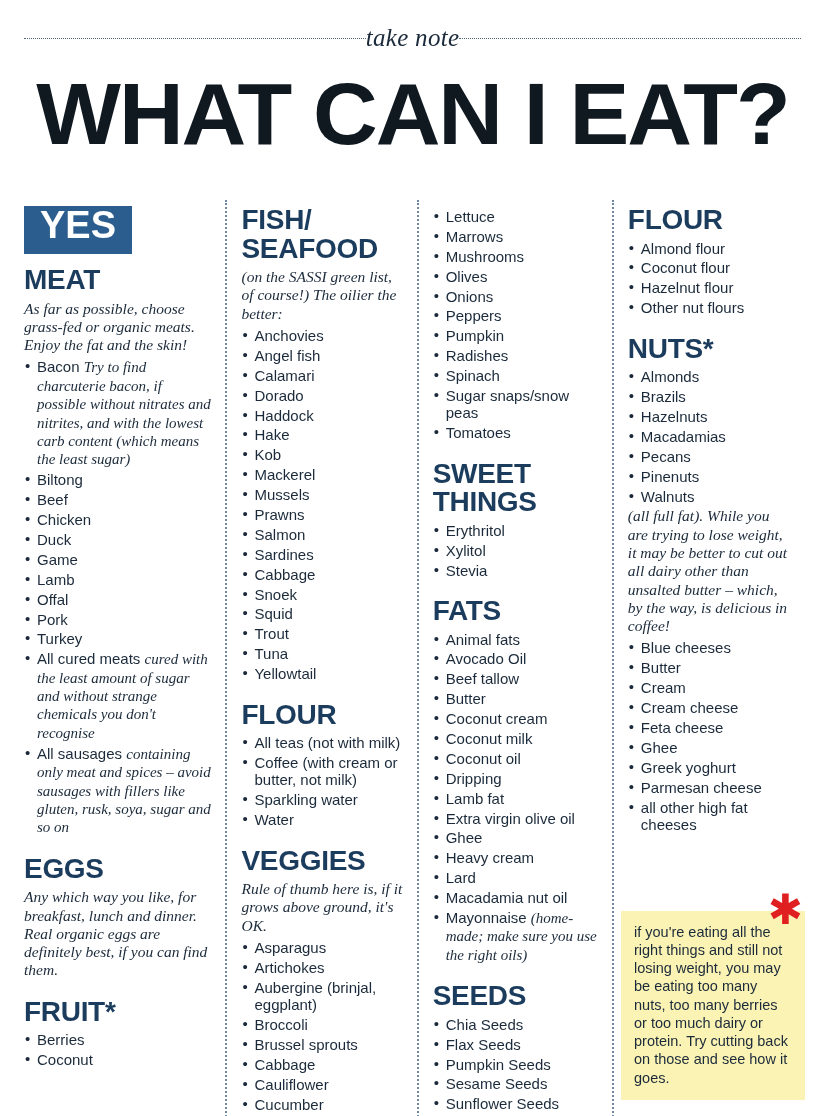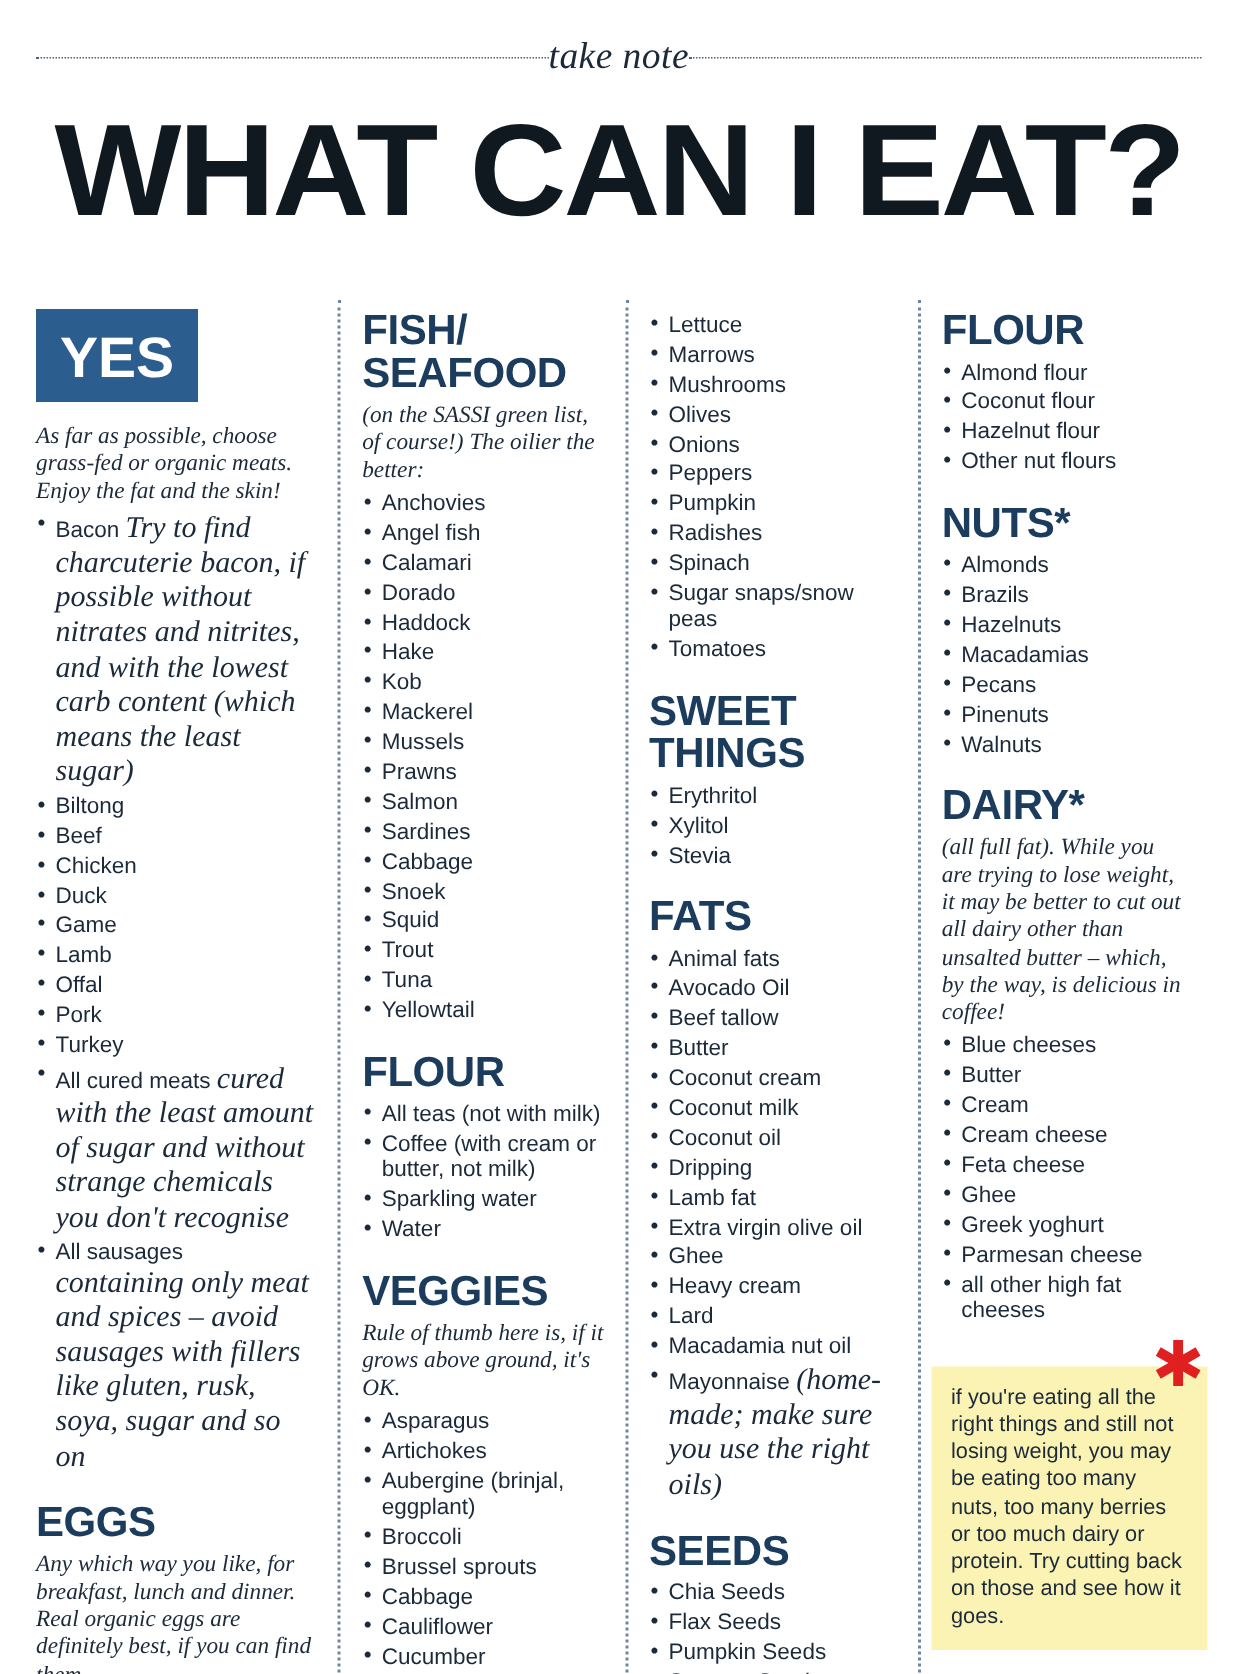--- a/index.html
+++ b/index.html
@@ -81,21 +81,21 @@
     border-left: 2px dotted #6f86a0;
   }
 
   .yes-badge {
     display: inline-block;
     background: #2b5e8e;
     color: #ffffff;
     font-weight: bold;
     font-size: 38px;
     line-height: 1;
-    padding: 14px 16px 10px 16px;
+    padding: 0 16px 10px 16px;
     letter-spacing: 0px;
     margin-bottom: 12px;
   }
 
   h2.sect {
     font-weight: bold;
     font-size: 28px;
     line-height: 1.02;
     color: #1b3c5c;
     margin: 18px 0 5px 0;
@@ -129,21 +129,21 @@
     content: "\2022";
     position: absolute;
     left: 1px;
     top: -1px;
     font-size: 15px;
     color: #1b2a3a;
   }
   ul.items li .it {
     font-family: "Liberation Serif", serif;
     font-style: italic;
-    font-size: 20px;
+    font-size: 15px;
     line-height: 1.16;
   }
 
   .cont-list { margin-top: 0; }
 
   
   .notebox {
     position: absolute;
     right: 20px;
     bottom: 16px;
@@ -175,20 +175,21 @@
     <div class="dotline"></div>
   </div>
 
   <h1 class="title">WHAT CAN I EAT?</h1>
 
   <div class="cols">
 
     <div class="col c1">
       <div class="yes-badge">YES</div>
 
+      <h2 class="sect first">MEAT</h2>
       <div class="ital">As far as possible, choose grass-fed or organic meats. Enjoy the fat and the skin!</div>
       <ul class="items">
         <li><span>Bacon </span><span class="it">Try to find charcuterie bacon, if possible without nitrates and nitrites, and with the lowest carb content (which means the least sugar)</span></li>
         <li><span>Biltong</span></li>
         <li><span>Beef</span></li>
         <li><span>Chicken</span></li>
         <li><span>Duck</span></li>
         <li><span>Game</span></li>
         <li><span>Lamb</span></li>
         <li><span>Offal</span></li>
@@ -320,21 +321,20 @@
       <ul class="items">
         <li><span>Almonds</span></li>
         <li><span>Brazils</span></li>
         <li><span>Hazelnuts</span></li>
         <li><span>Macadamias</span></li>
         <li><span>Pecans</span></li>
         <li><span>Pinenuts</span></li>
         <li><span>Walnuts</span></li>
       </ul>
 
-      <h2 class="sect">DAIRY*</h2>
       <div class="ital">(all full fat). While you are trying to lose weight, it may be better to cut out all dairy other than unsalted butter – which, by the way, is delicious in coffee!</div>
       <ul class="items">
         <li><span>Blue cheeses</span></li>
         <li><span>Butter</span></li>
         <li><span>Cream</span></li>
         <li><span>Cream cheese</span></li>
         <li><span>Feta cheese</span></li>
         <li><span>Ghee</span></li>
         <li><span>Greek yoghurt</span></li>
         <li><span>Parmesan cheese</span></li>

